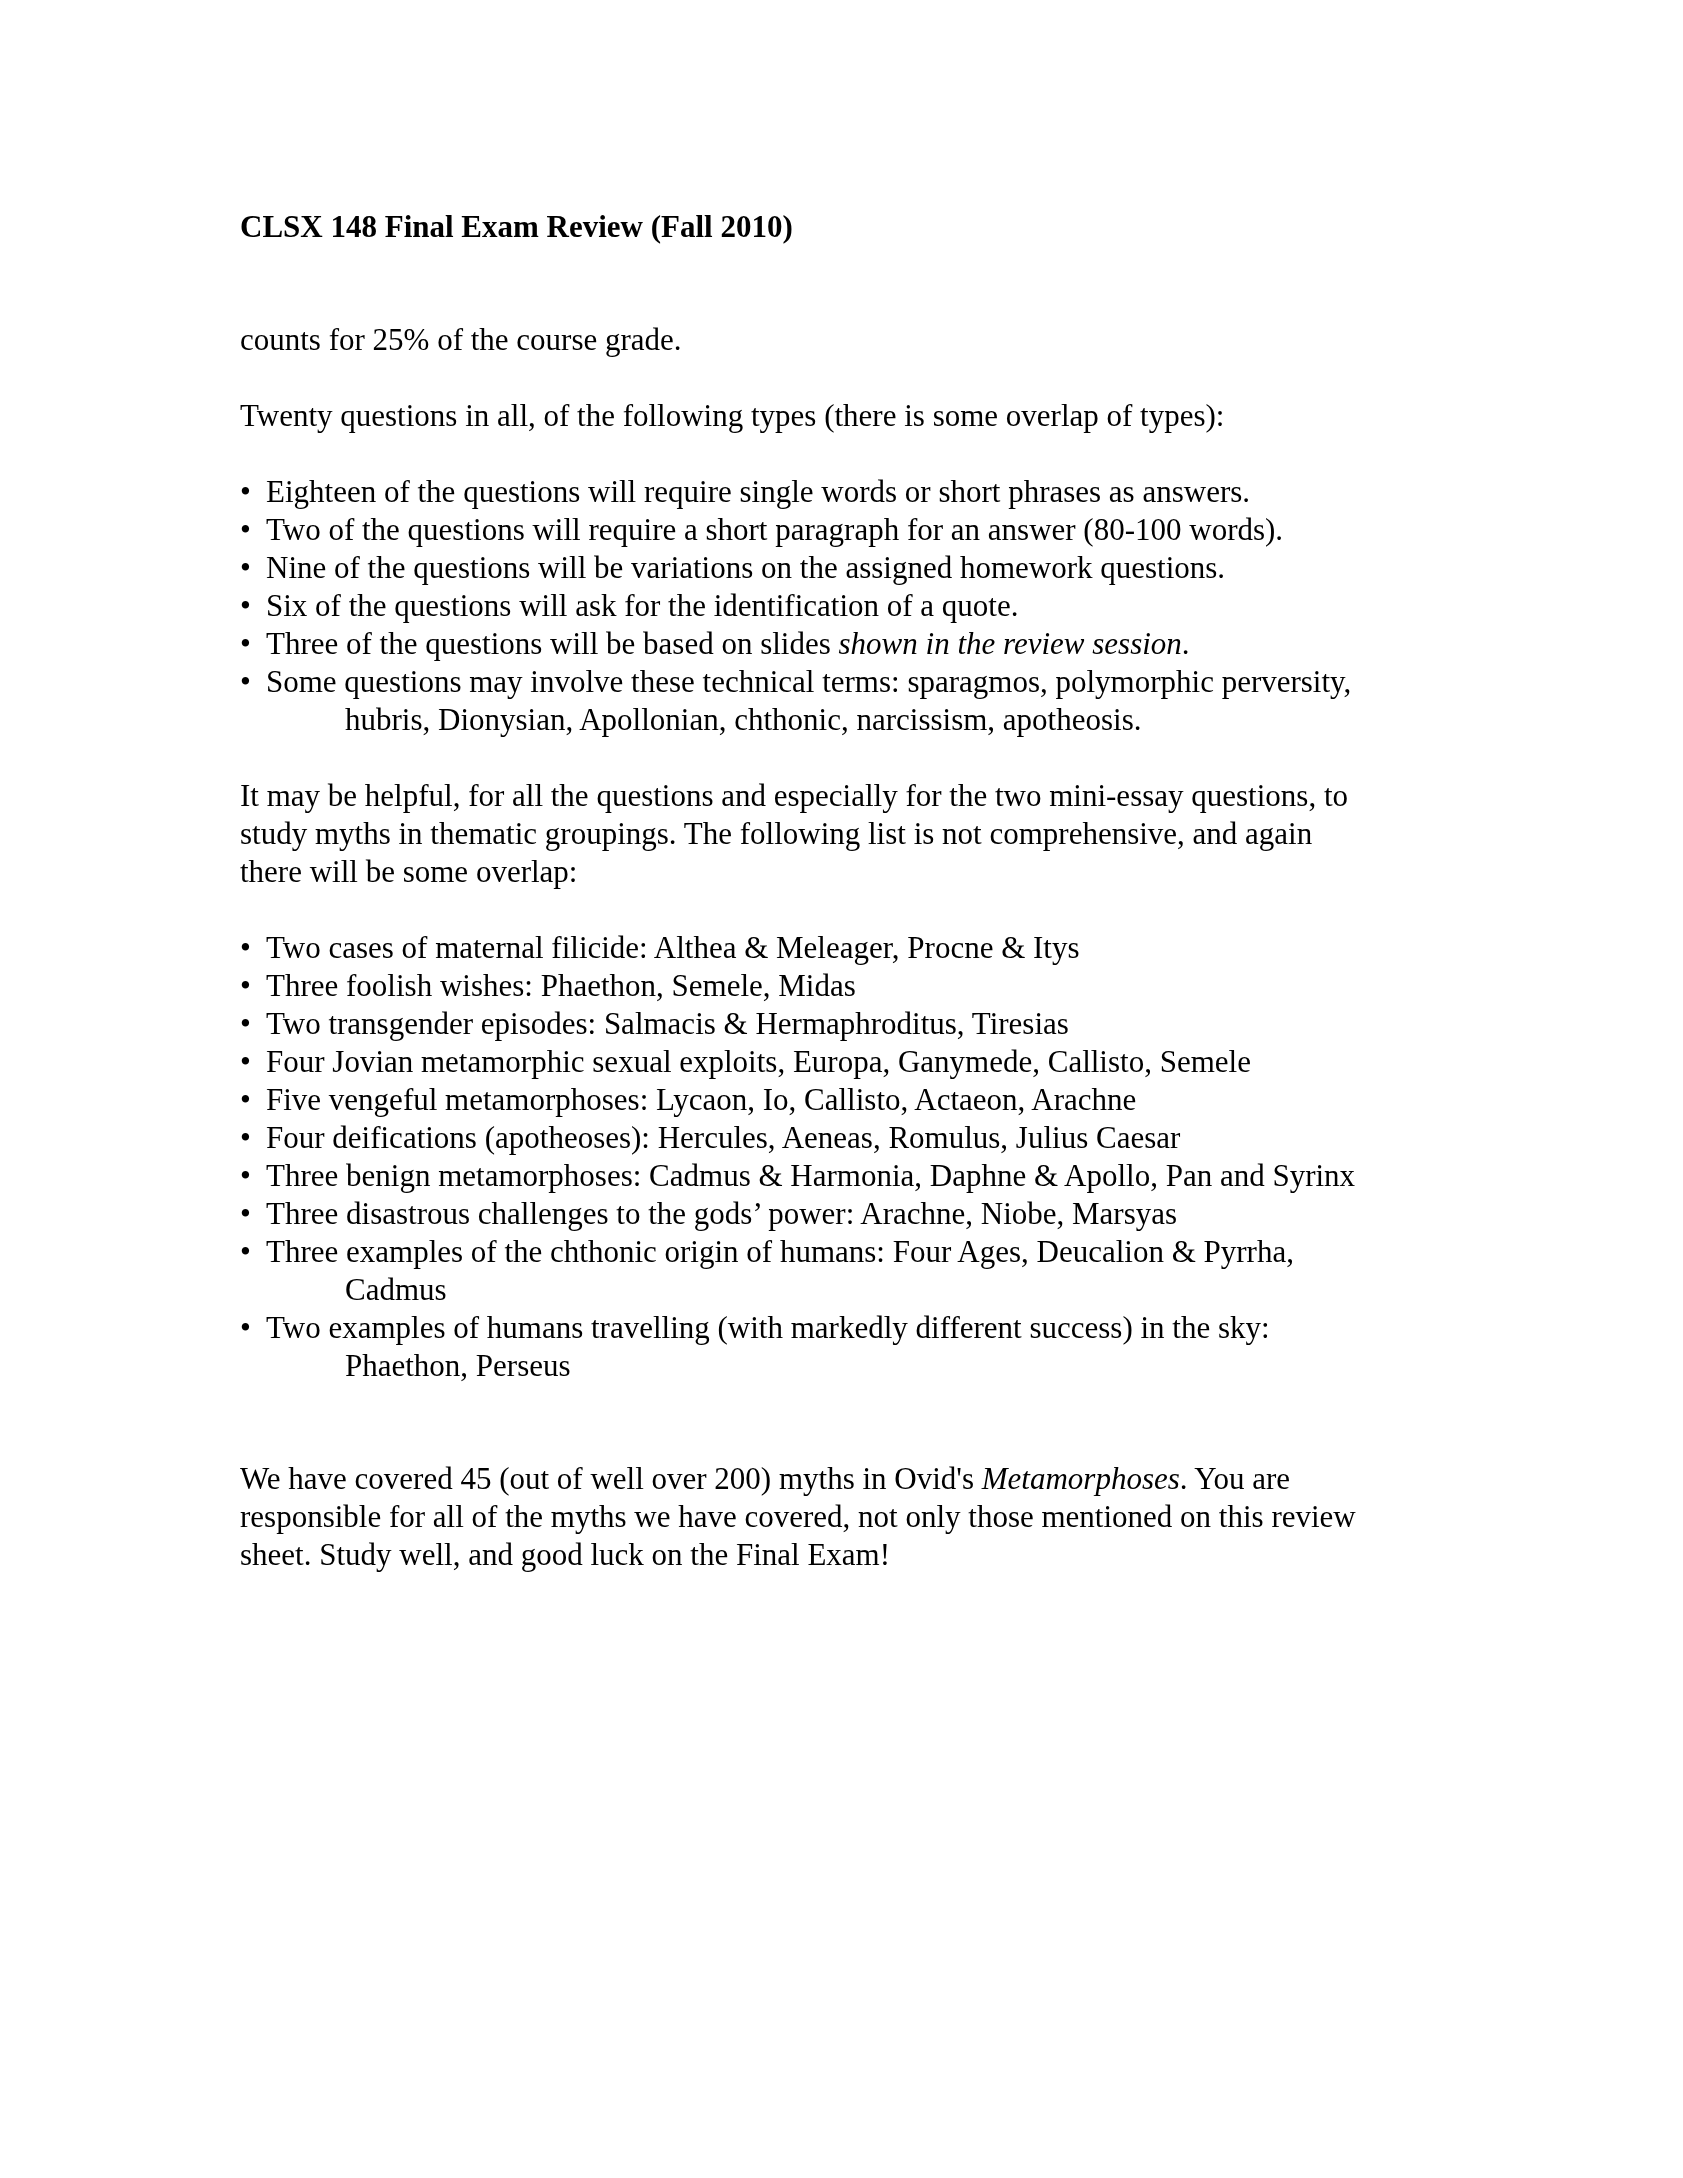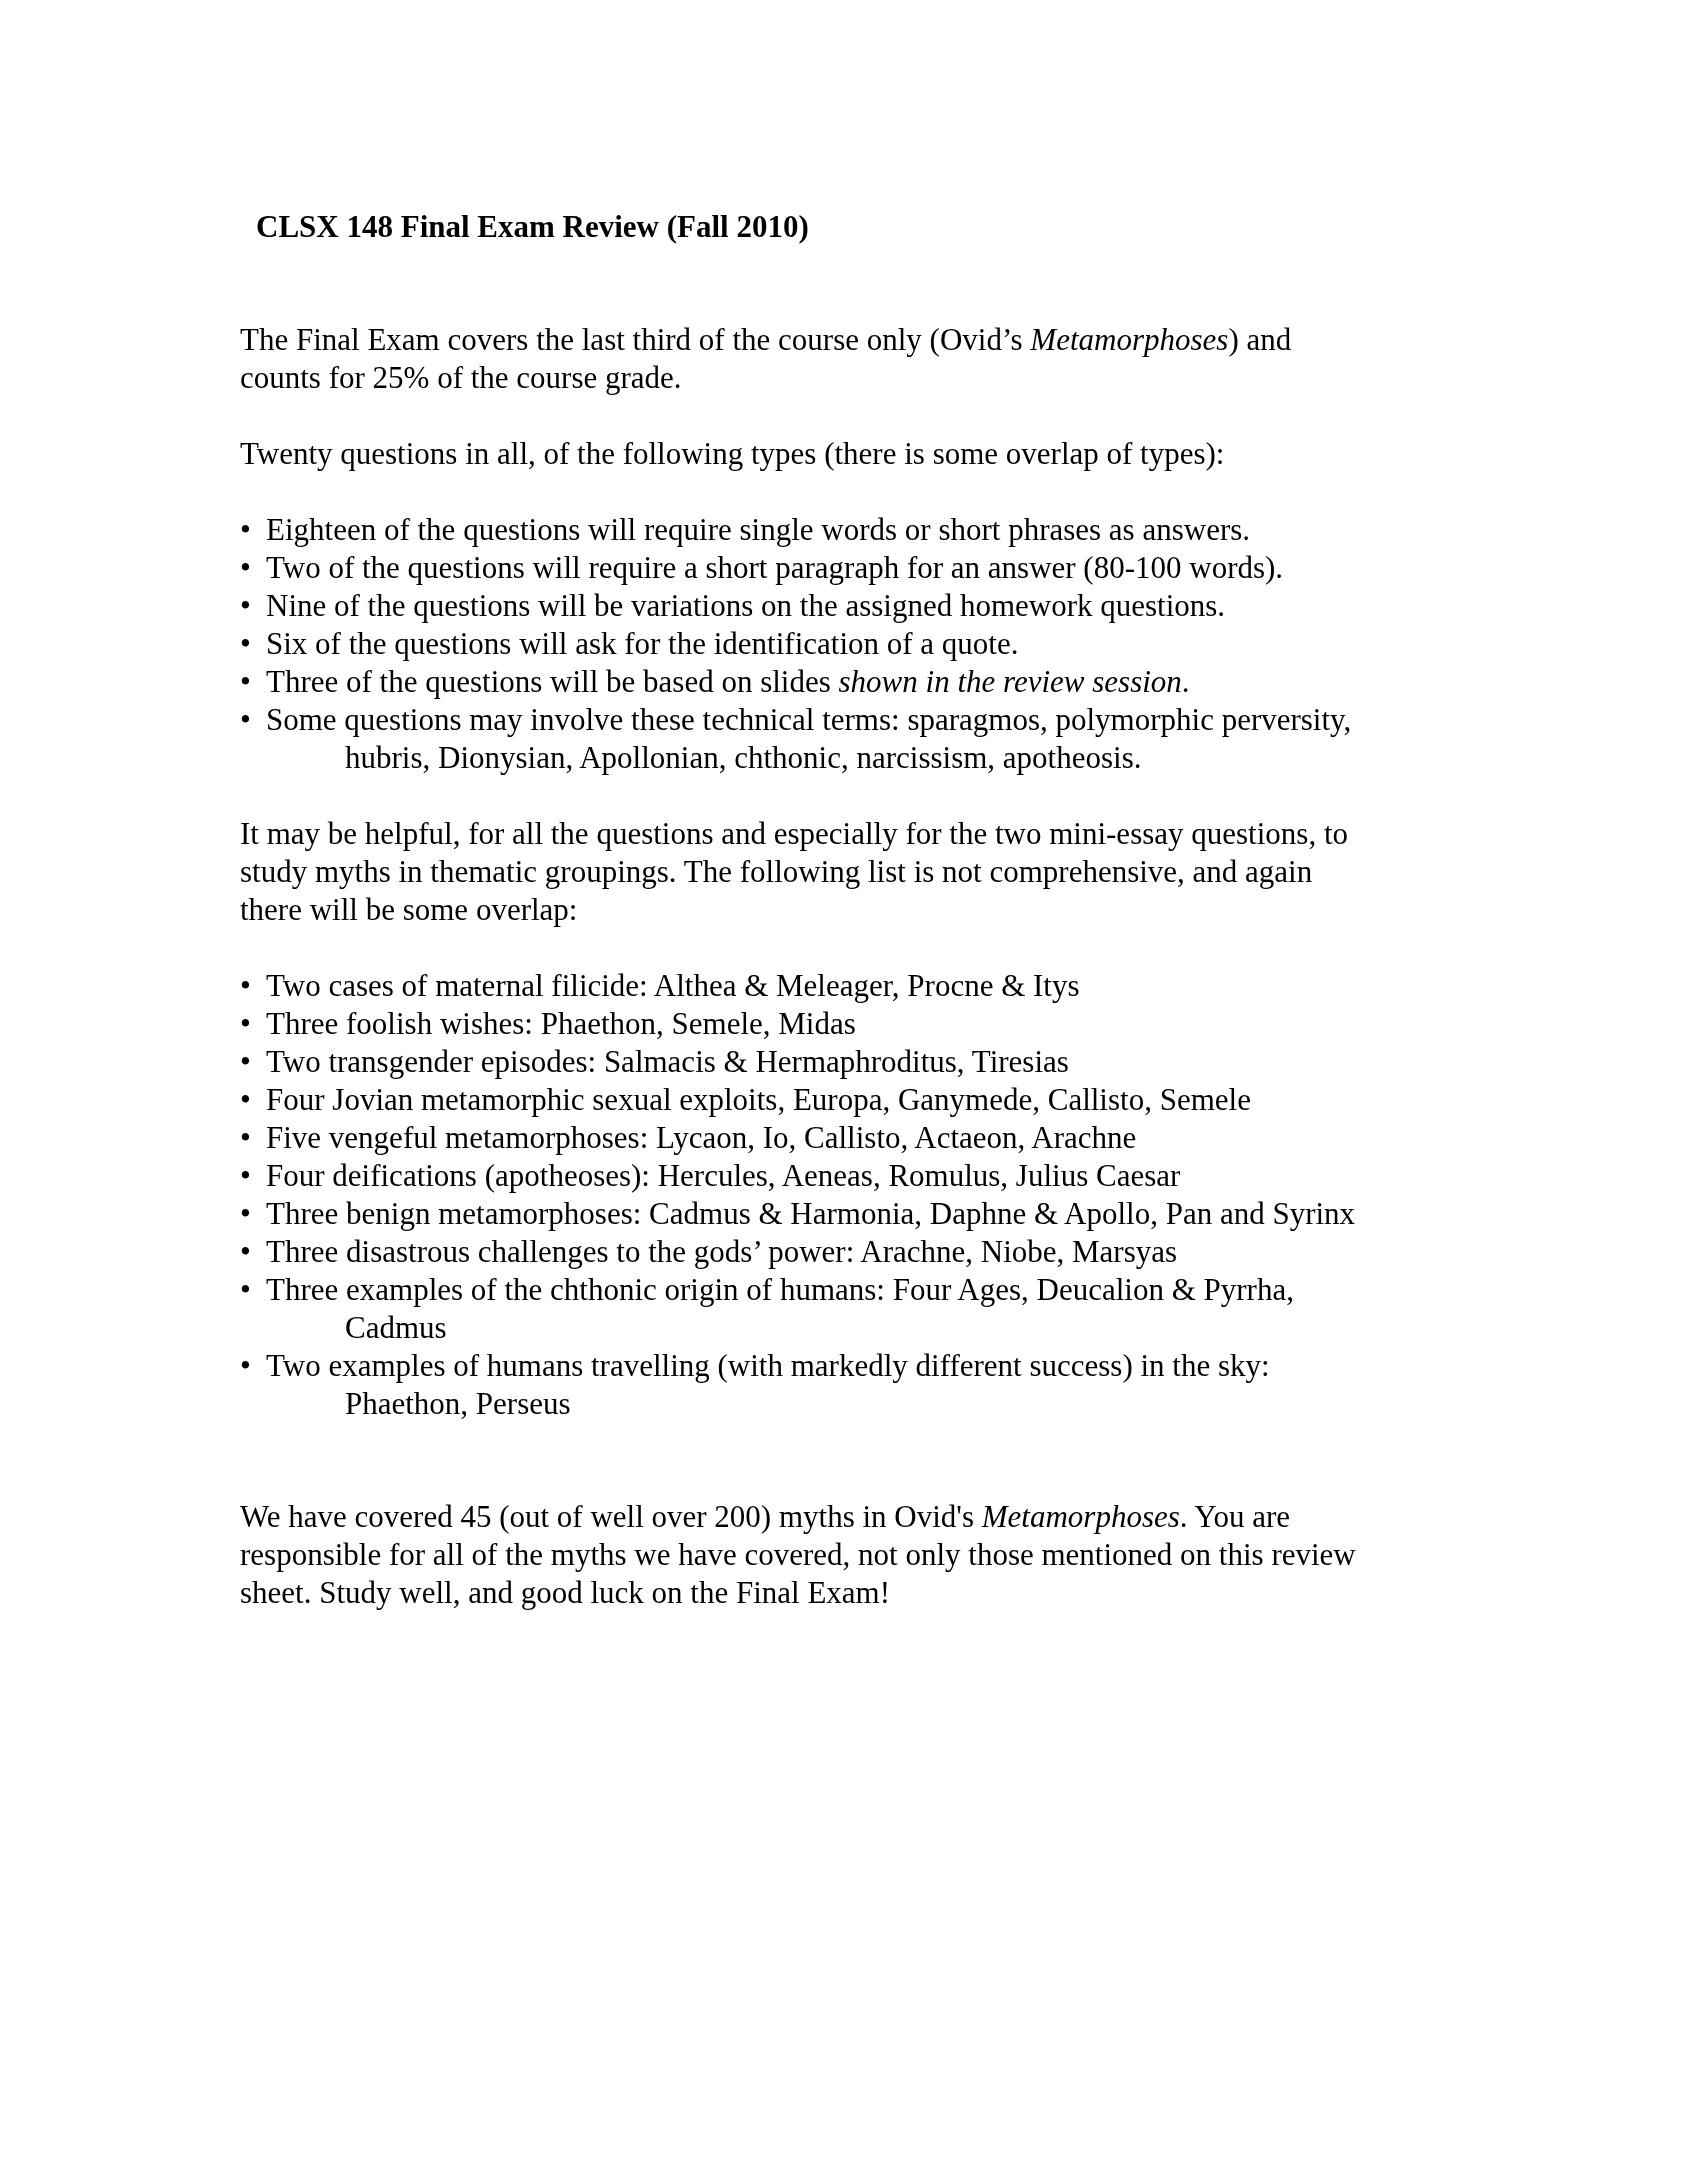--- a/index.html
+++ b/index.html
@@ -17,21 +17,21 @@
       font-size: 31px;
       line-height: 38px;
       box-sizing: border-box;
       padding: 208px 89px 0 240px;
       overflow: hidden;
     }
     .doc-title {
       font-size: 31px;
       line-height: 38px;
       font-weight: bold;
-      margin: 0 0 75px 16px;
+      margin: 0 0 75px 0;
     }
     .doc-body .block {
       margin-top: 38px;
     }
     .line {
       white-space: pre;
       min-height: 38px;
     }
     .line .i {
       font-style: italic;
@@ -44,21 +44,20 @@
       width: 26px;
     }
   </style>
 </head>
 <body>
 
 <div class="page">
   <h1 class="doc-title">CLSX 148 Final Exam Review (Fall 2010)</h1>
   <div class="doc-body">
       <div class="block">
-        <div class="line"><span>The Final Exam covers the last third of the course only (Ovid’s </span><span class="i">Metamorphoses</span><span>) and</span></div>
         <div class="line"><span>counts for 25% of the course grade.</span></div>
       </div>
       <div class="block">
         <div class="line"><span>Twenty questions in all, of the following types (there is some overlap of types):</span></div>
       </div>
       <div class="block">
         <div class="line bullet-line"><span class="bullet">•</span><span>Eighteen of the questions will require single words or short phrases as answers.</span></div>
         <div class="line bullet-line"><span class="bullet">•</span><span>Two of the questions will require a short paragraph for an answer (80-100 words).</span></div>
         <div class="line bullet-line"><span class="bullet">•</span><span>Nine of the questions will be variations on the assigned homework questions.</span></div>
         <div class="line bullet-line"><span class="bullet">•</span><span>Six of the questions will ask for the identification of a quote.</span></div>

